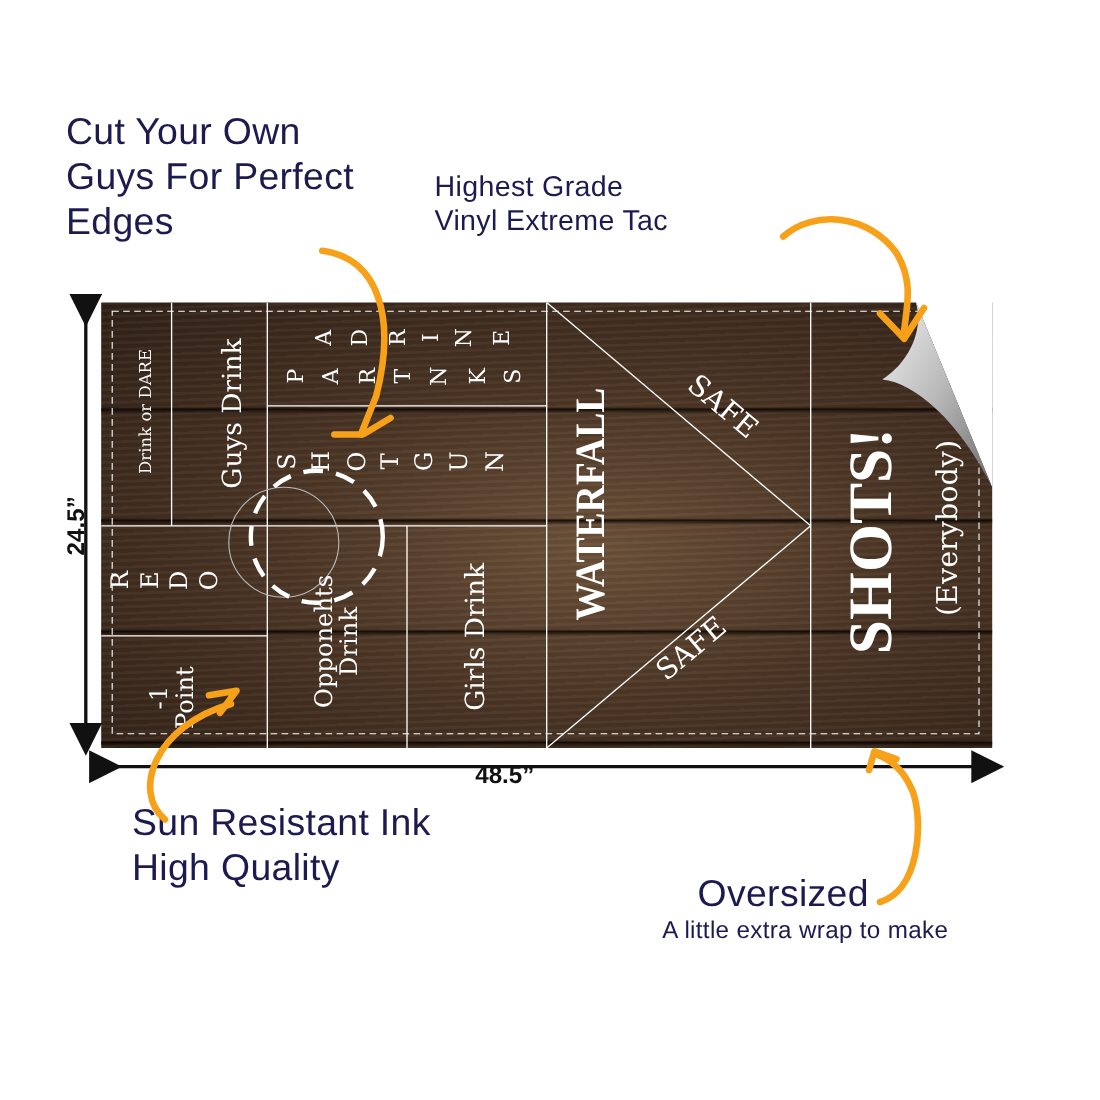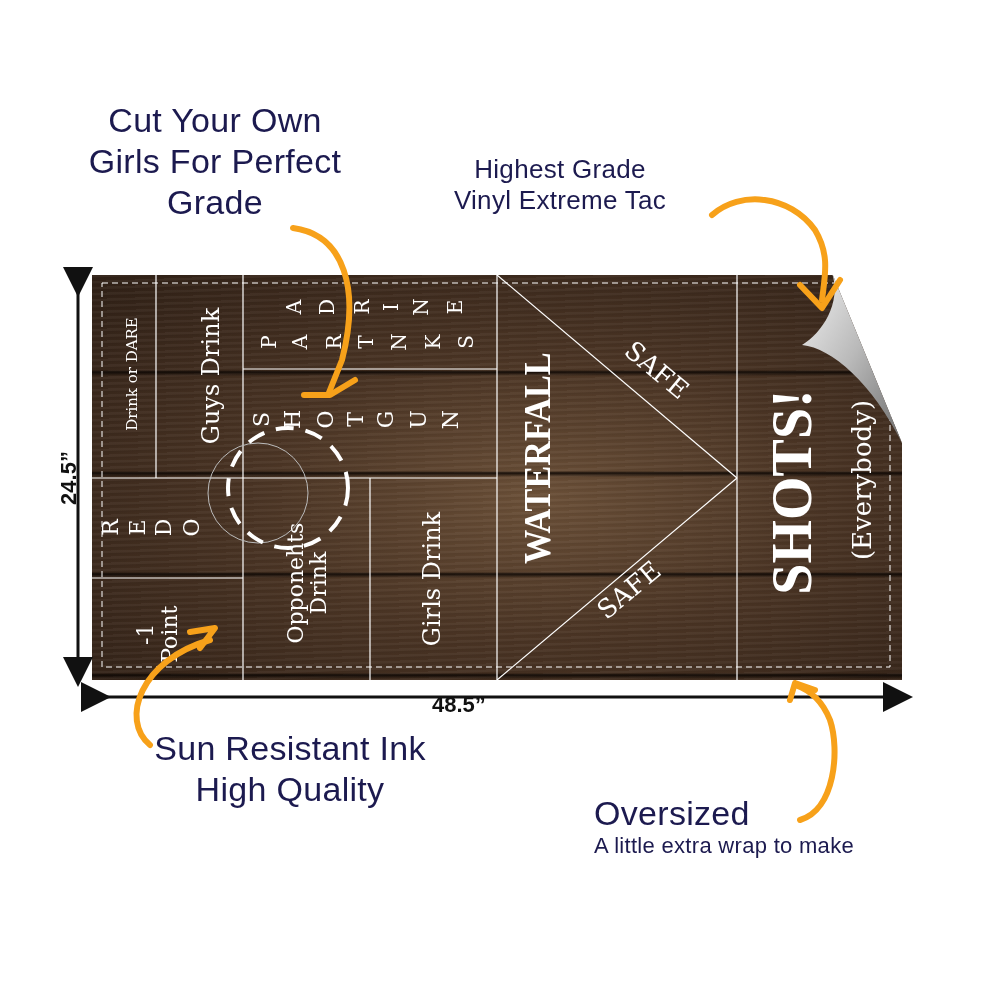--- a/index.html
+++ b/index.html
@@ -1,24 +1,24 @@
 <!DOCTYPE html>
 <html><head>
 <meta charset="utf-8">
 <style>
   html,body{margin:0;padding:0;background:#ffffff;}
   body{width:1000px;height:1000px;position:relative;overflow:hidden;font-family:"Liberation Sans",sans-serif;}
-  .callout{position:absolute;color:#1c1a4f;font-family:"Liberation Sans",sans-serif;font-weight:300;text-align:center;line-height:1.2;letter-spacing:0.3px;}
+  .callout{position:absolute;color:#1c1a4f;font-family:"Liberation Sans",sans-serif;font-weight:300;line-height:1.2;letter-spacing:0.3px;}
   .callout .line{display:block;white-space:nowrap;}
   #callout-cut{left:60px;top:100px;width:310px;font-size:34px;}
   #callout-vinyl{left:395px;top:154px;width:330px;font-size:26px;}
   #callout-ink{left:120px;top:728px;width:340px;font-size:34px;}
-  #callout-over{left:594px;top:795px;text-align:left;}
+  #callout-over{left:562px;top:795px;text-align:center;}
   #callout-over .big{font-size:34px;line-height:1.1;}
-  #callout-over .small{font-size:22px;line-height:1.25;}
+  #callout-over .small{font-size:22px;line-height:1.25;margin-left:40px;}
   .dim{position:absolute;font-family:"Liberation Sans",sans-serif;font-weight:bold;color:#111;font-size:22px;}
   #dim-width{left:432px;top:692px;}
   #dim-height{left:42px;top:465px;transform:rotate(-90deg);transform-origin:center;white-space:nowrap;}
 
   
   #board{position:absolute;left:92px;top:275px;width:810px;height:405px;}
   .wood{position:absolute;inset:0;
     background:
       repeating-linear-gradient(180deg, rgba(0,0,0,0) 0px, rgba(0,0,0,0) 95px, rgba(10,5,2,0.85) 97px, rgba(0,0,0,0) 101px),
       repeating-linear-gradient(178deg, rgba(255,255,255,0.04) 0px, rgba(255,255,255,0.04) 2px, rgba(0,0,0,0.05) 3px, rgba(0,0,0,0) 6px),
@@ -27,22 +27,22 @@
   .cell-text{position:absolute;color:#fff;font-family:"DejaVu Serif","Liberation Serif",serif;white-space:nowrap;}
   .vtext{transform:rotate(-90deg);transform-origin:center center;}
   .letters{position:absolute;display:flex;color:#fff;font-family:"DejaVu Serif",serif;font-size:22px;}
   .letters span{display:block;transform:rotate(-90deg);}
 </style>
 </head>
 <body>
 
 <div class="callout" id="callout-cut">
   <span class="line">Cut Your Own</span>
-  <span class="line">Girls For Perfect</span>
-  <span class="line">Grade</span>
+  <span class="line">Guys For Perfect</span>
+  <span class="line">Edges</span>
 </div>
 <div class="callout" id="callout-vinyl">
   <span class="line">Highest Grade</span>
   <span class="line">Vinyl Extreme Tac</span>
 </div>
 <div class="callout" id="callout-ink">
   <span class="line">Sun Resistant Ink</span>
   <span class="line">High Quality</span>
 </div>
 <div class="callout" id="callout-over">

